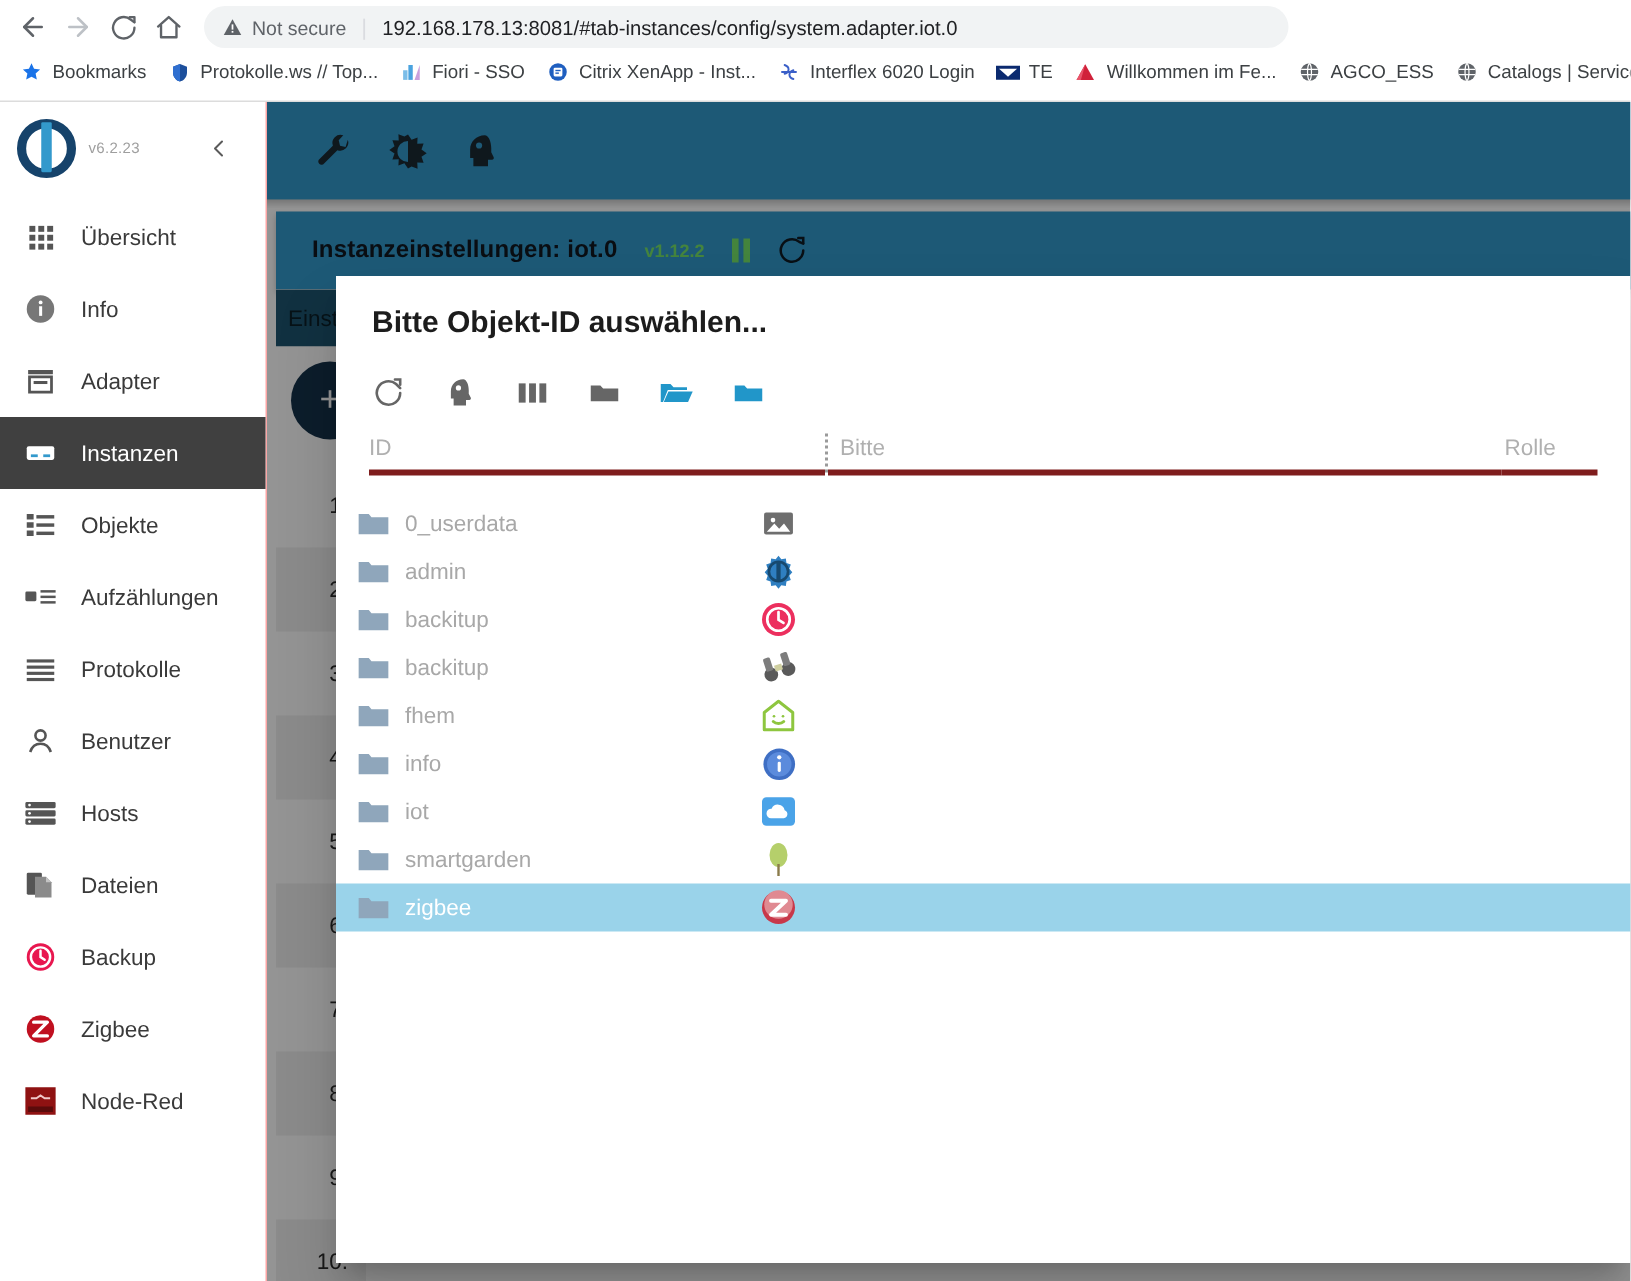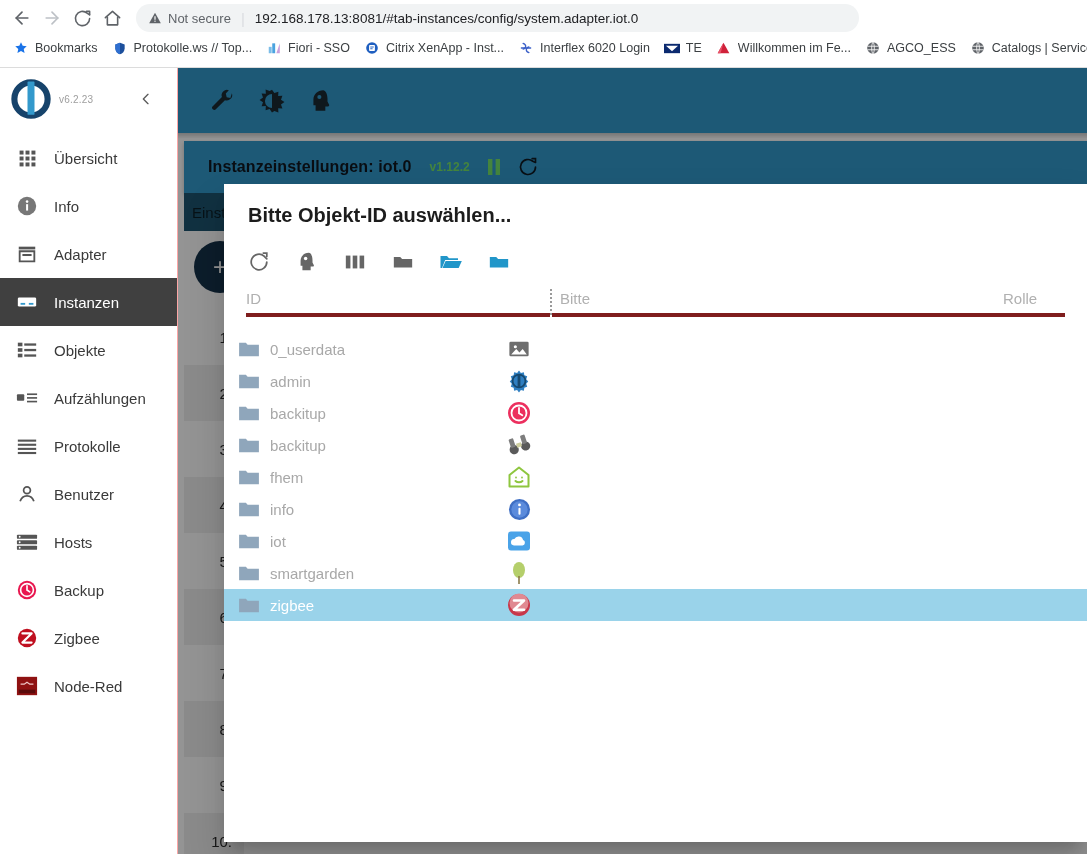--- a/index.html
+++ b/index.html
@@ -441,20 +441,31 @@
                 <rect x="1" y="8" width="22" height="4.5" rx="1"></rect>
                 <rect x="1" y="14" width="22" height="4.5" rx="1"></rect>
                 <circle cx="4" cy="4.25" r="1" fill="#fff"></circle>
                 <circle cx="4" cy="10.25" r="1" fill="#fff"></circle>
                 <circle cx="4" cy="16.25" r="1" fill="#fff"></circle>
               </svg>
           </span>
           <span class="sb-label">Hosts</span>
         </div>
 
+        <div class="sb-item">
+          <span class="sb-ico">
+            <svg width="22" height="22" viewBox="0 0 24 24" fill="currentColor">
+                <path d="M3 2h9l4 4v2H3z" opacity="0"></path>
+                <rect x="2" y="3" width="11" height="16" rx="1"></rect>
+                <path d="M8 6h8l4 4v11H8z" fill="#8b8b8b"></path>
+                <path d="M16 6v4h4z" fill="#c4c4c4"></path>
+              </svg>
+          </span>
+          <span class="sb-label">Dateien</span>
+        </div>
 
         <div class="sb-item">
           <span class="sb-ico">
             <svg width="22" height="22" viewBox="0 0 24 24">
                 <circle cx="12" cy="12" r="10" fill="#e8174f"></circle>
                 <circle cx="12" cy="12" r="7" fill="none" stroke="#fff" stroke-width="1.8"></circle>
                 <path d="M12 7.5V12l3 2" stroke="#fff" stroke-width="1.8" fill="none" stroke-linecap="round"></path>
               </svg>
           </span>
           <span class="sb-label">Backup</span>

